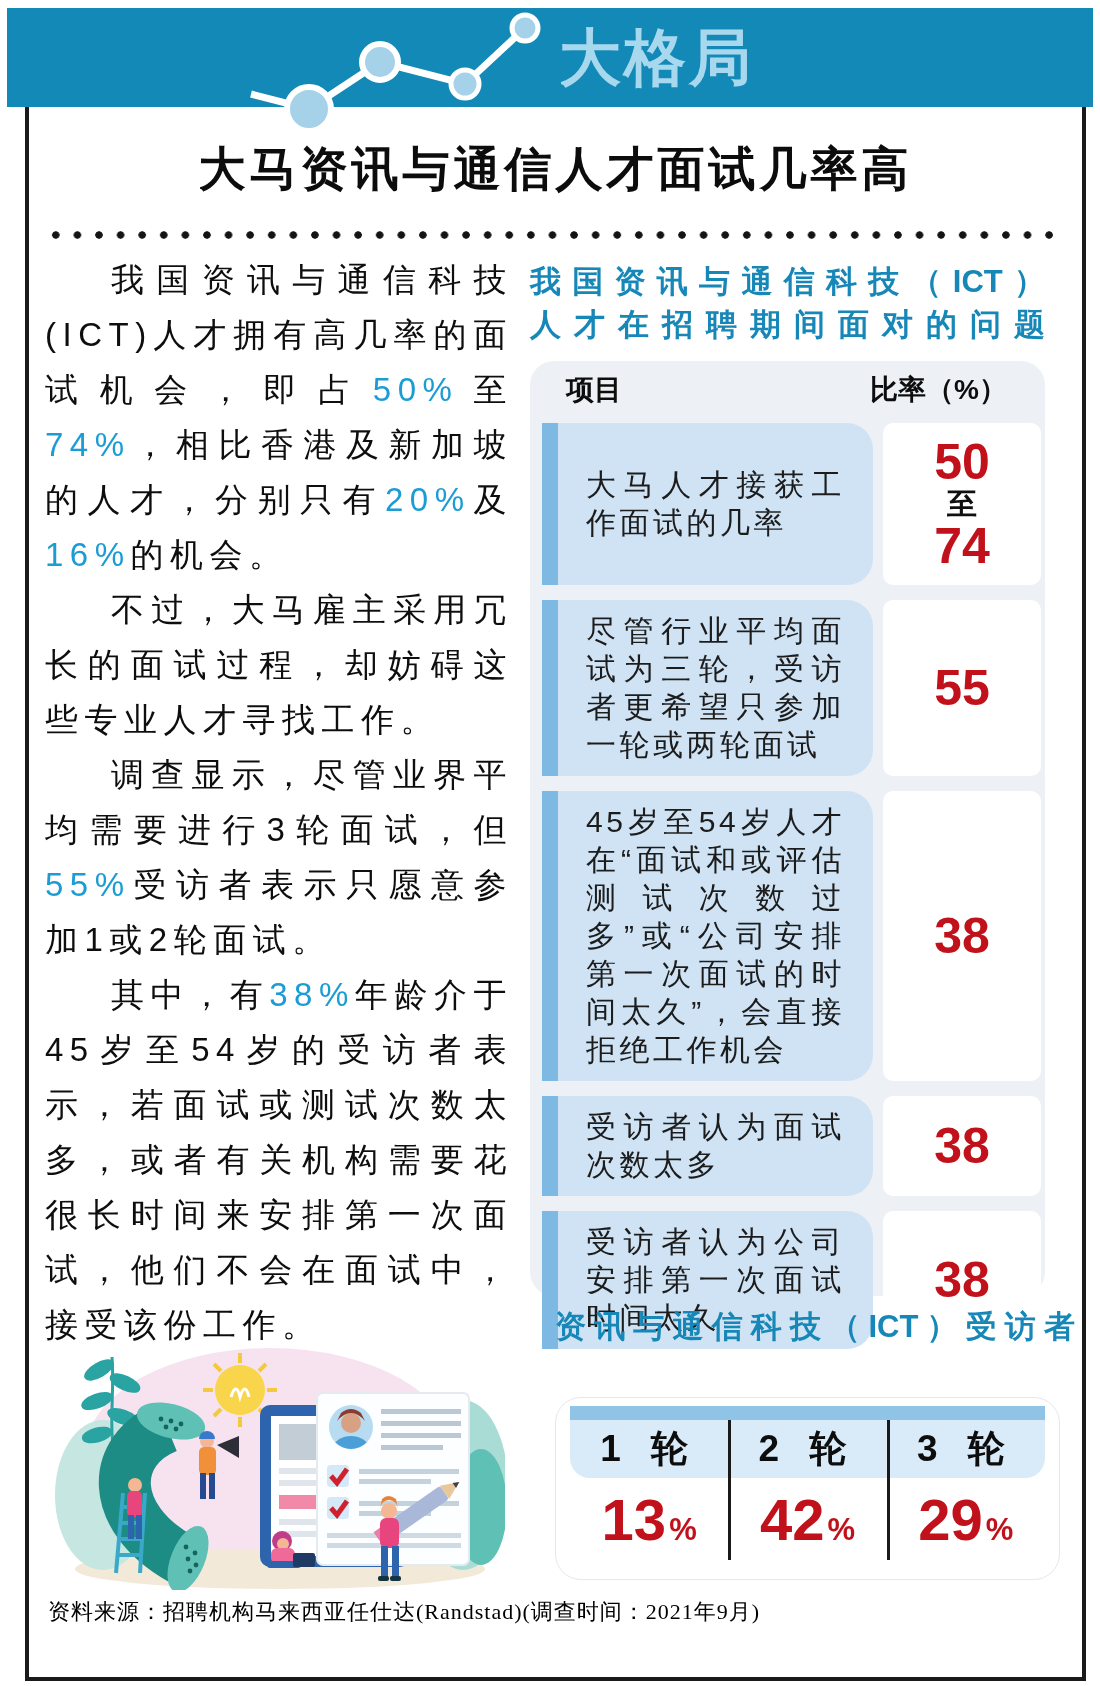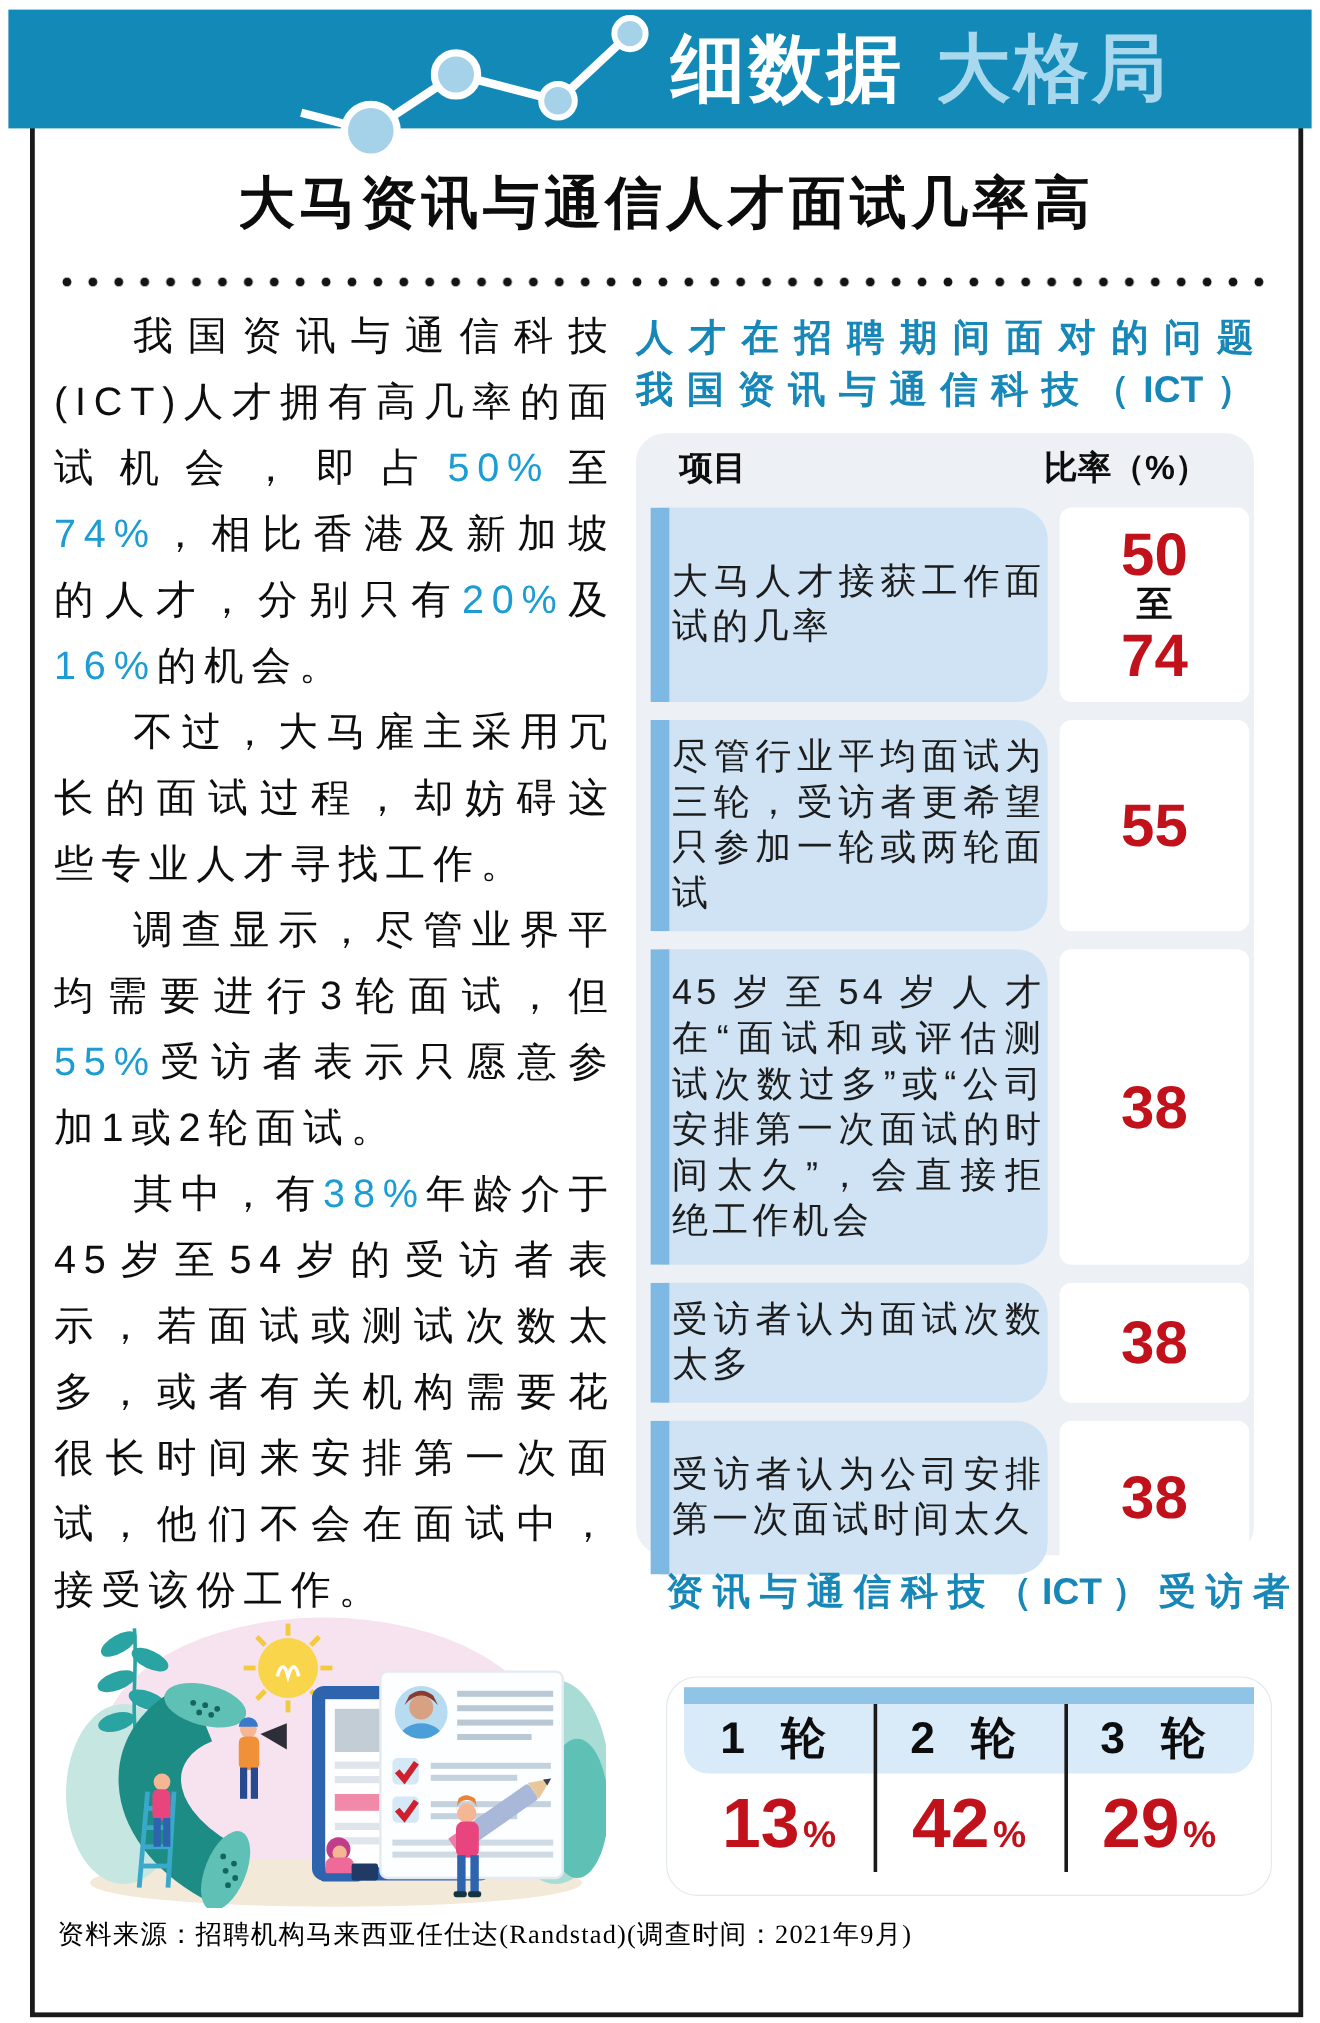--- a/index.html
+++ b/index.html
@@ -38,21 +38,21 @@
   .issues-header{display:flex;justify-content:space-between;align-items:flex-start;height:40px;
     padding:2px 34px 0 24px;font-size:28px;font-weight:bold;color:#0d0d0d;}
   .rows{margin-top:12px;display:flex;flex-direction:column;gap:15px;}
   .row{display:flex;align-items:stretch;}
   .row:nth-child(1){min-height:162px;}
   .row:nth-child(2){min-height:152px;border-radius:10px;}
   .row:nth-child(3){min-height:263px;}
   .row:nth-child(4){min-height:100px;}
   .row:nth-child(5){min-height:128px;}
   .row-label{flex:1;background:#cfe3f4;border-left:16px solid #7db9e3;border-radius:0 26px 26px 0;
-    display:flex;align-items:center;padding:12px 2px;font-size:30px;line-height:38px;
+    display:flex;align-items:center;padding:12px 28px;font-size:30px;line-height:38px;
     letter-spacing:3.5px;color:#1c1c1c;box-sizing:border-box;}
   .row-label span{display:block;width:100%;text-align:justify;}
   .row-value{width:158px;margin-left:10px;background:#ffffff;border-radius:10px;
     display:flex;flex-direction:column;align-items:center;justify-content:center;
     color:#c1121c;font-weight:900;}
   .row-value .num{font-size:50px;line-height:50px;}
   .row-value .mid{font-size:30px;line-height:34px;color:#101010;font-weight:bold;}
   
   .pref-heading{position:absolute;left:555px;top:1306px;width:520px;color:#1787b8;
     font-weight:900;font-size:31px;line-height:41px;z-index:2;}
@@ -82,38 +82,37 @@
 
 <div class="banner">
   <svg class="banner-icon" viewBox="0 0 310 135">
     <polyline points="14,86 72,101 143,54 228,76 288,20" fill="none" stroke="#ffffff" stroke-width="7"></polyline>
     <circle cx="72" cy="101" r="22" fill="#a5d2e9" stroke="#ffffff" stroke-width="6"></circle>
     <circle cx="143" cy="54" r="18" fill="#a5d2e9" stroke="#ffffff" stroke-width="6"></circle>
     <circle cx="228" cy="76" r="14" fill="#a5d2e9" stroke="#ffffff" stroke-width="5"></circle>
     <circle cx="288" cy="20" r="13" fill="#a5d2e9" stroke="#ffffff" stroke-width="5"></circle>
   </svg>
   <div class="banner-title">
-    <span class="w">细数据</span>
     <span class="l">大格局</span>
   </div>
 </div>
 
 <div class="headline">大马资讯与通信人才面试几率高</div>
 <div class="dots"></div>
 
 <div class="article" id="article">
     <p><span>我国资讯与通信科技(ICT)人才拥有高几率的面试机会，即占</span><span class="hl">50%</span><span>至</span><span class="hl">74%</span><span>，相比香港及新加坡的人才，分别只有</span><span class="hl">20%</span><span>及</span><span class="hl">16%</span><span>的机会。</span></p>
     <p><span>不过，大马雇主采用冗长的面试过程，却妨碍这些专业人才寻找工作。</span></p>
     <p><span>调查显示，尽管业界平均需要进行3轮面试，但</span><span class="hl">55%</span><span>受访者表示只愿意参加1或2轮面试。</span></p>
     <p><span>其中，有</span><span class="hl">38%</span><span>年龄介于45岁至54岁的受访者表示，若面试或测试次数太多，或者有关机构需要花很长时间来安排第一次面试，他们不会在面试中，接受该份工作。</span></p>
   </div>
 
 <div class="issues-heading">
+  <div class="jline">我国资讯与通信科技（ICT）</div>
   <div class="jline">人才在招聘期间面对的问题</div>
-  <div class="jline">我国资讯与通信科技（ICT）</div>
 </div>
 
 <div class="issues-panel">
   <div class="issues-header">
     <span>项目</span>
     <span>比率（%）</span>
   </div>
   <div class="rows" id="issue-rows">
       <div class="row">
         <div class="row-label">

